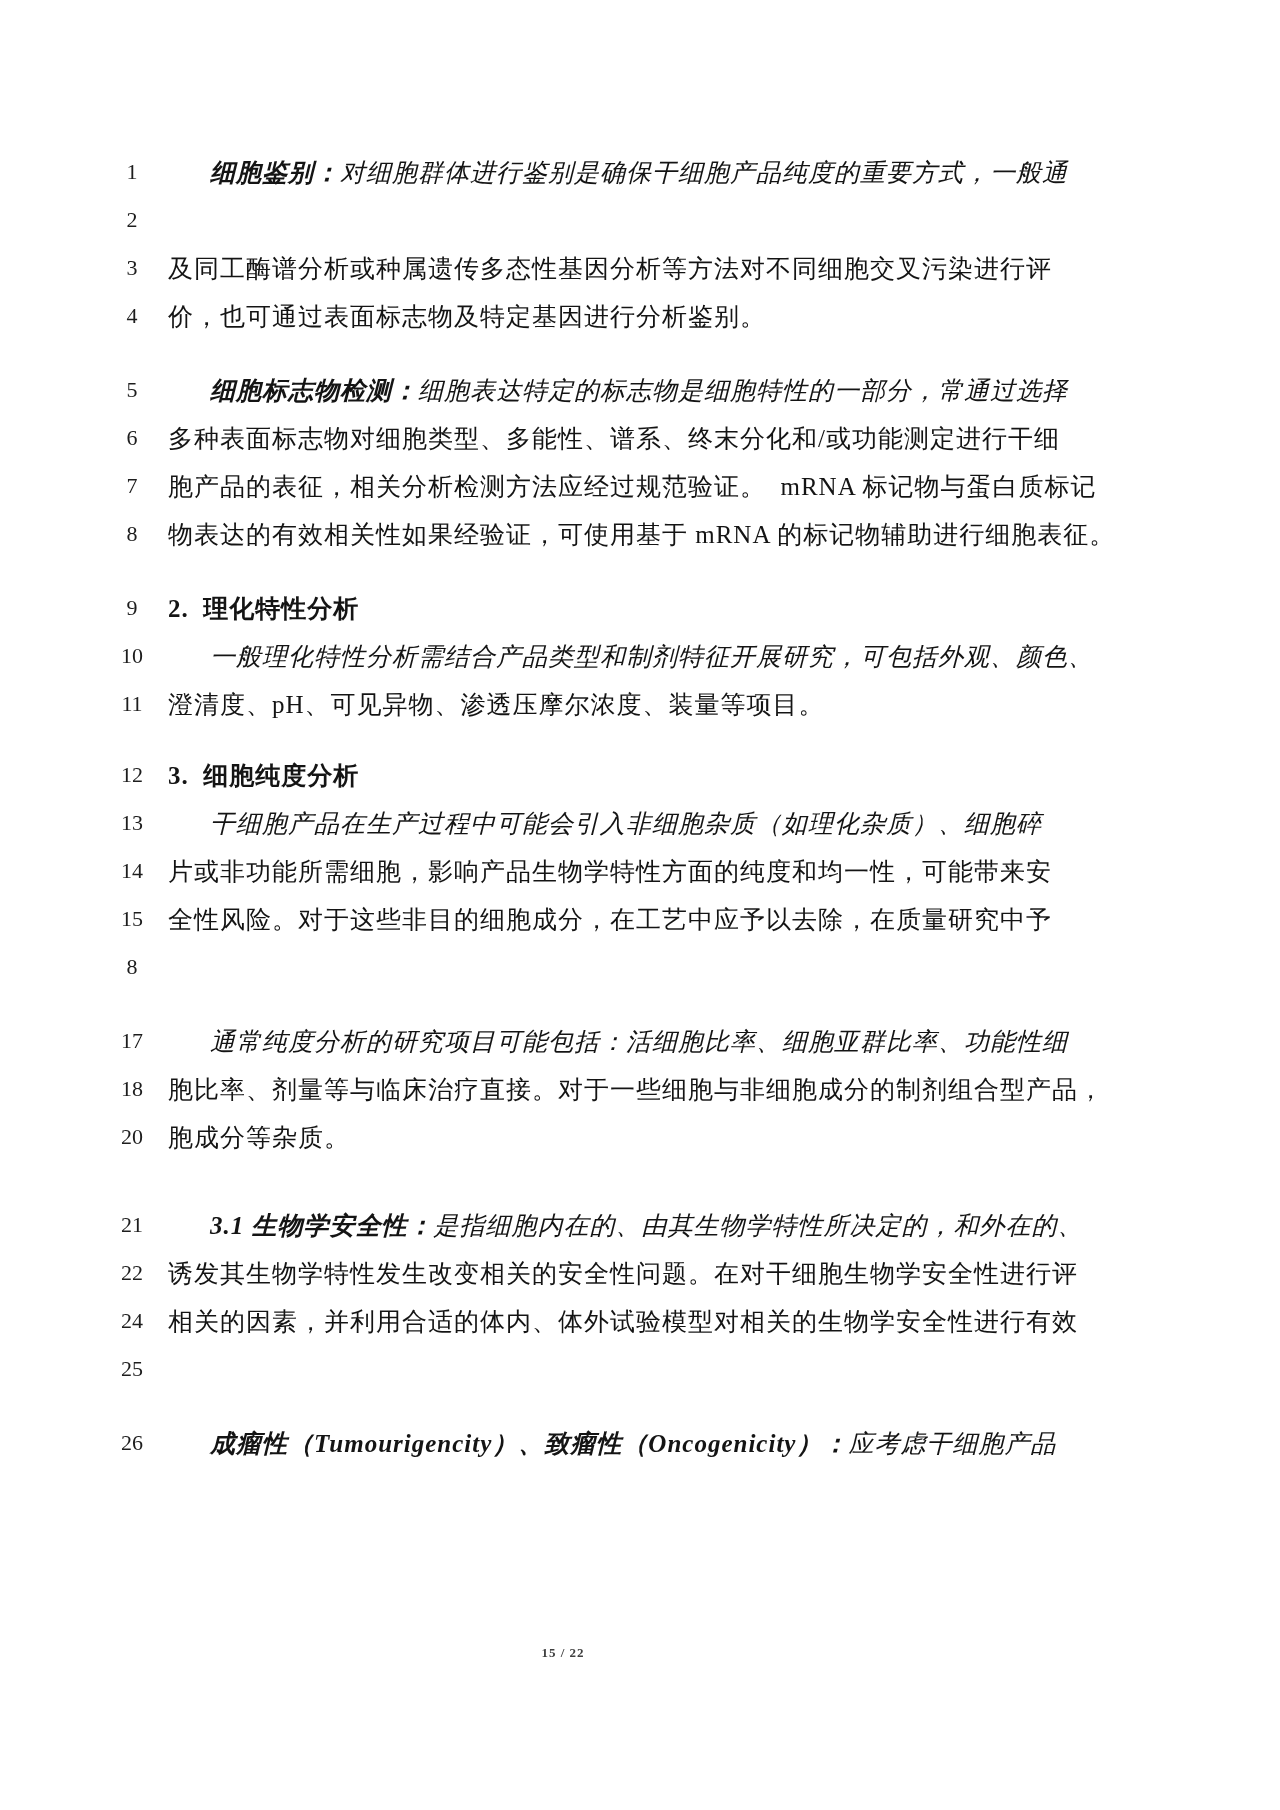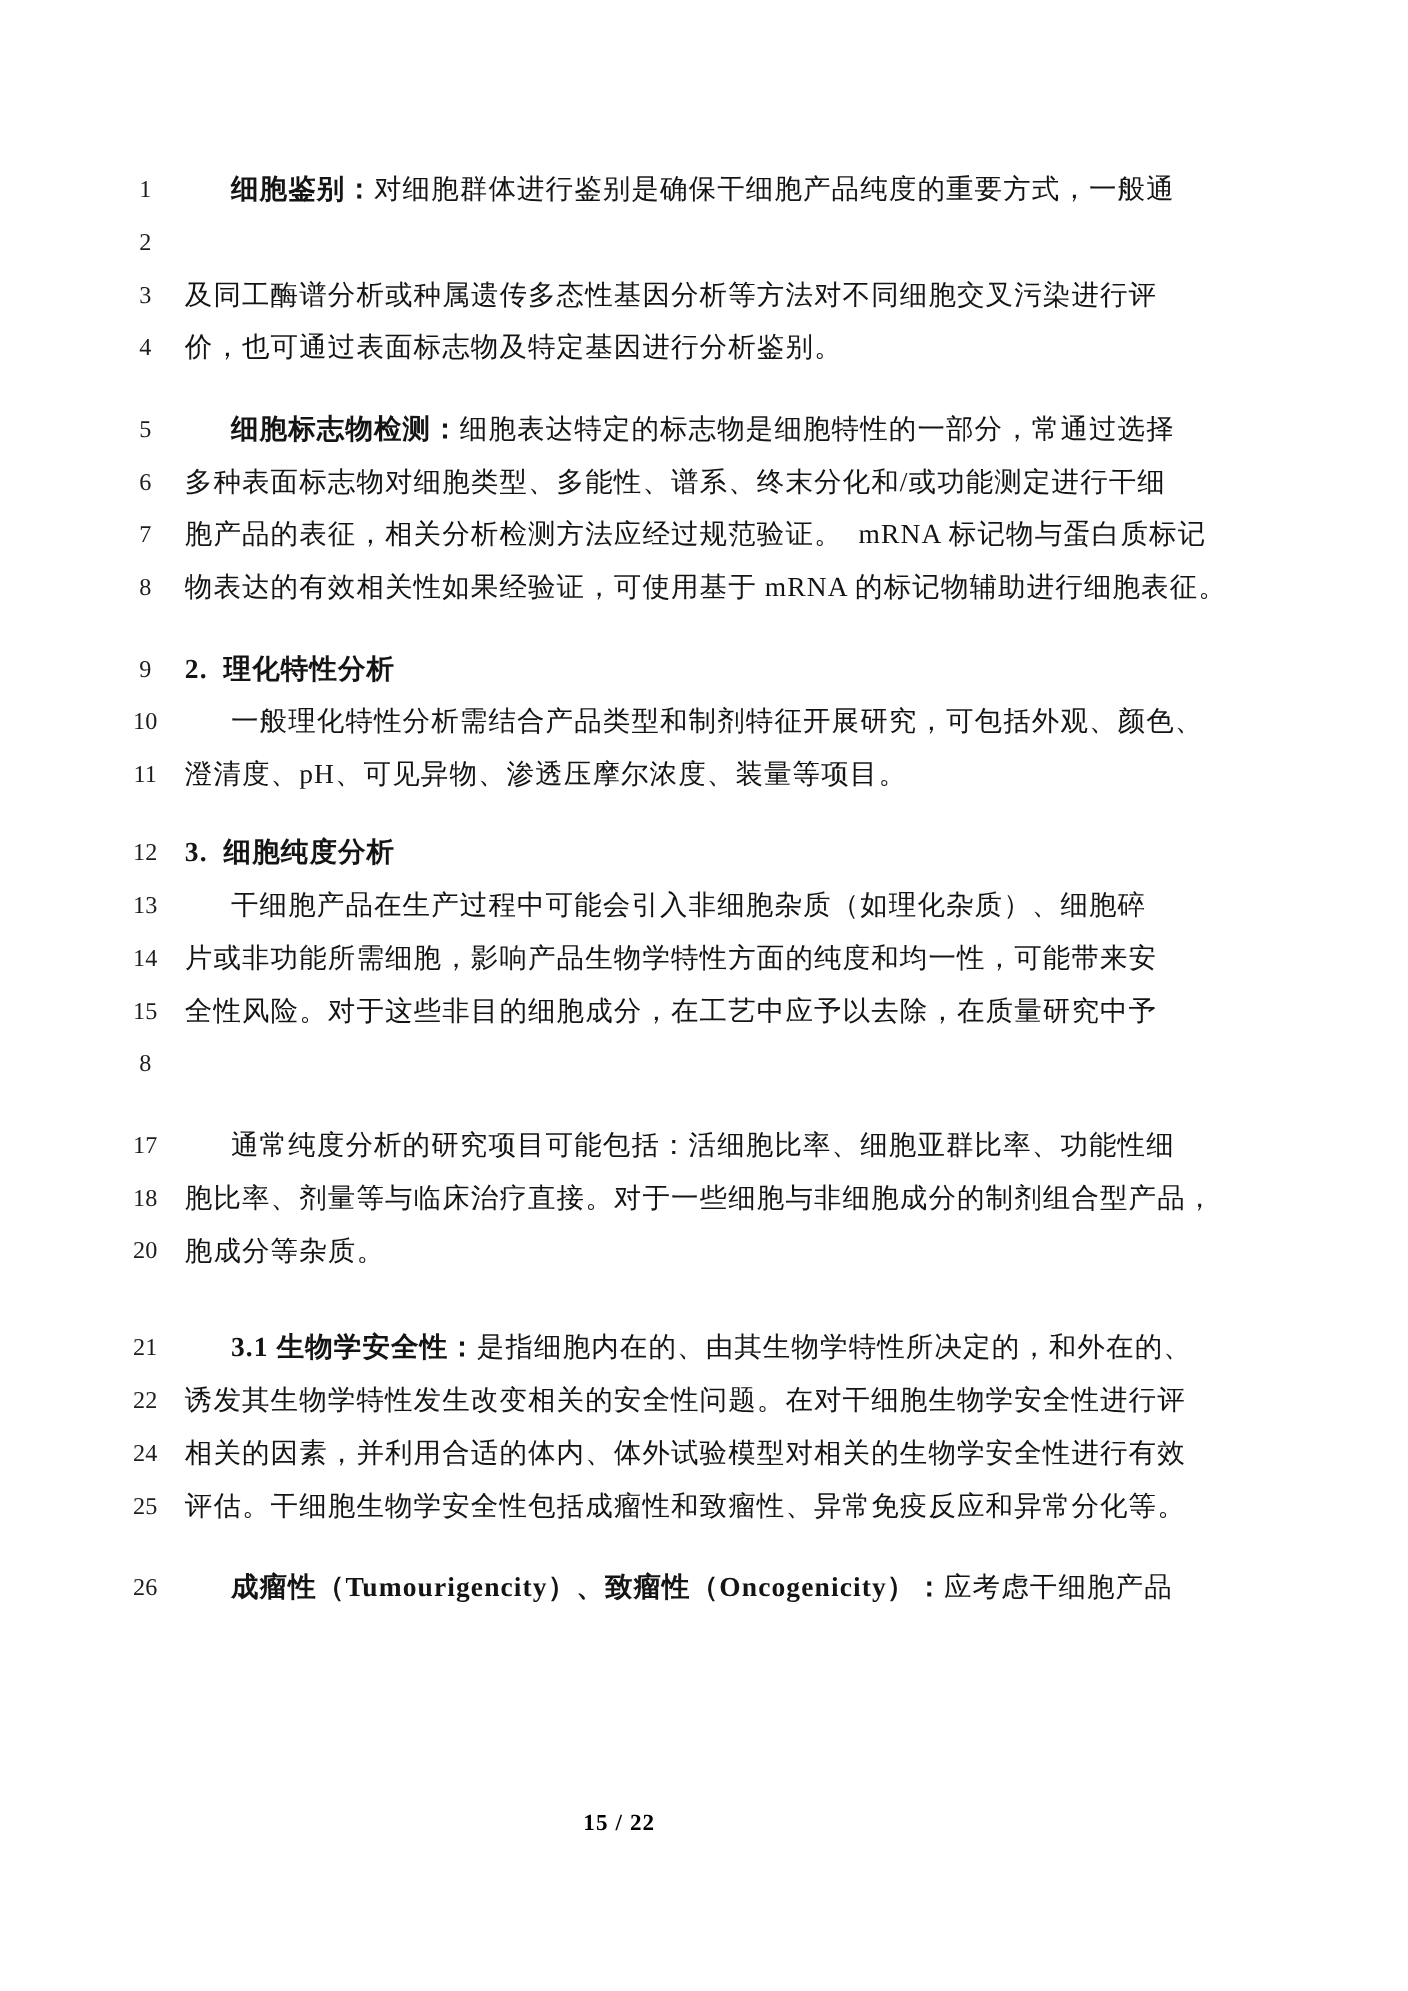--- a/index.html
+++ b/index.html
@@ -38,37 +38,38 @@
   .line-body {
     flex: none;
     margin-left: 14px;
     font-size: 25px;
     letter-spacing: 1px;
     white-space: pre;
     line-height: 1;
   }
   .line-body.indent {
     padding-left: 42px;
+    font-style: italic;
   }
   .seg-bold {
     font-weight: bold;
   }
   .gap-para   { margin-top: 26px; }
   .gap-heading{ margin-top: 23px; font-family: Liberation Serif, serif; }
   .gap-section{ margin-top: 40px; }
   .footer {
     position: absolute;
     top: 1645px;
     left: 168px;
     width: 790px;
     text-align: center;
-    font-size: 21px;
+    font-size: 13px;
     font-weight: bold;
     letter-spacing: 1px;
-    color: #000000;
+    color: #404040;
   }
 </style>
 </head>
 <body>
 
 <div class="page">
 
   <div class="doc">
       <div class="line">
       <div class="line-num">1</div>
@@ -151,21 +152,20 @@
       <div class="line">
       <div class="line-num">22</div>
       <div class="line-body"><span class="seg-bold"></span><span>诱发其生物学特性发生改变相关的安全性问题。在对干细胞生物学安全性进行评</span></div>
     </div>
       <div class="line">
       <div class="line-num">24</div>
       <div class="line-body"><span class="seg-bold"></span><span>相关的因素，并利用合适的体内、体外试验模型对相关的生物学安全性进行有效</span></div>
     </div>
       <div class="line">
       <div class="line-num">25</div>
-      <div class="line-body"><span class="seg-bold"></span><span>评估。干细胞生物学安全性包括成瘤性和致瘤性、异常免疫反应和异常分化等。</span></div>
     </div>
       <div class="line gap-para">
       <div class="line-num">26</div>
       <div class="line-body indent"><span class="seg-bold">成瘤性（Tumourigencity）、致瘤性（Oncogenicity）：</span><span>应考虑干细胞产品</span></div>
     </div>
     </div>
 
   <div class="footer">15 / 22</div>
 
 </div>

